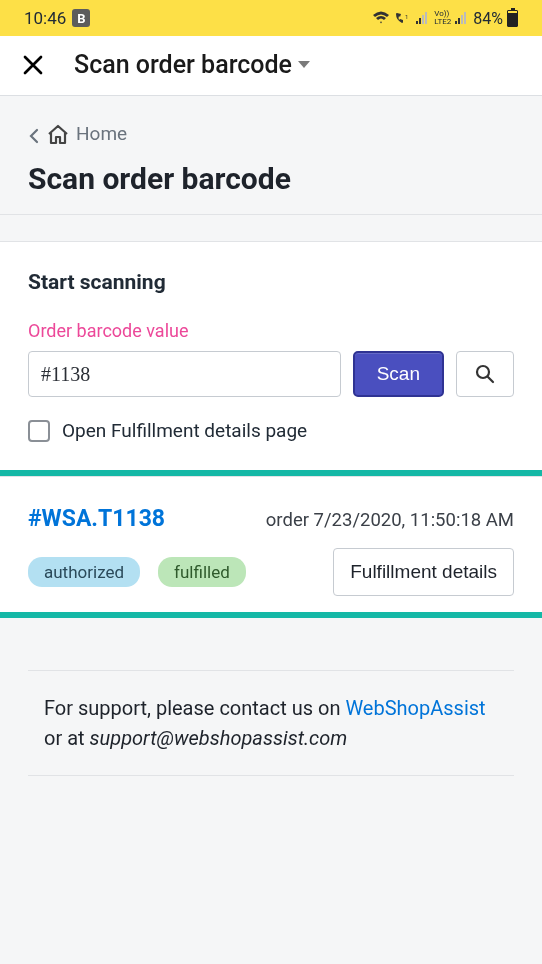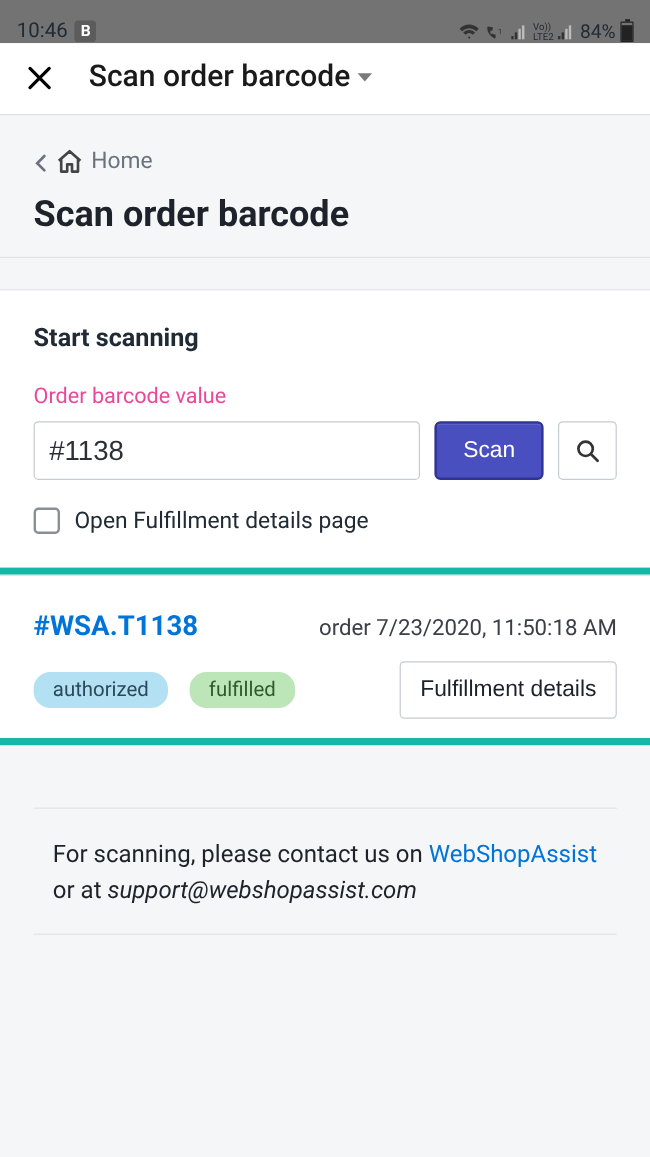--- a/index.html
+++ b/index.html
@@ -6,24 +6,24 @@
   body {
     font-family: -apple-system, BlinkMacSystemFont, "Segoe UI", Roboto, Helvetica, Arial, sans-serif;
     width: 542px;
     height: 964px;
     background: #f5f6f7;
     color: #212b36;
     overflow: hidden;
   }
   .status-bar {
     height: 36px;
-    background: #737373;
+    background: #fde047;
     display: flex;
-    align-items: flex-end;
-    padding: 0 14px;
+    align-items: center;
+    padding: 0 24px;
     font-size: 17px;
     justify-content: space-between;
   }
   .status-left { display: flex; align-items: center; gap: 6px; }
   .status-right { display: flex; align-items: center; gap: 4px; font-size: 13px; }
   .b-icon {
     width: 18px; height: 18px; background: #5c5c5c; color: #fff;
     border-radius: 3px; font-size: 13px; font-weight: 700;
     display: inline-flex; align-items: center; justify-content: center;
   }
@@ -75,22 +75,22 @@
     background: #fff;
     border-top: 1px solid #e1e3e6;
     border-bottom: 6px solid #14b8a6;
     padding: 28px;
   }
   .card-scan { margin-top: 26px; }
   .section-title { font-size: 21px; font-weight: 700; margin-bottom: 26px; }
   .field-label { font-size: 18px; color: #ec4899; margin-bottom: 10px; }
   .input-row { display: flex; gap: 12px; align-items: stretch; }
   .text-input {
-    flex: 1; padding: 10px 12px; font-size: 23px;
-    border: 1px solid #c6cbd1; border-radius: 4px; color: #2b2f36;
+    flex: 1; padding: 10px 12px; font-size: 20px;
+    border: 1px solid #c6cbd1; border-radius: 4px; color: #2b2f36; font-family: Liberation Serif, serif;
   }
   .btn-primary {
     background: #4a4fbf; color: #fff; font-size: 19px;
     border: 2px solid #2f3393; border-radius: 5px;
     padding: 10px 22px; cursor: pointer;
     box-shadow: inset 0 1px 0 rgba(255,255,255,.15);
   }
   .btn-icon {
     width: 58px; border: 1px solid #c6cbd1; border-radius: 4px; background: #fff;
     display: inline-flex; align-items: center; justify-content: center; cursor: pointer;
@@ -215,15 +215,15 @@
   <div class="order-bottom">
     <span class="badge badge-auth">authorized</span>
     <span class="badge badge-fulf">fulfilled</span>
     <span class="spacer"></span>
     <button class="btn-outline">Fulfillment details</button>
   </div>
 </div>
 
 <div class="support-wrap">
   <div class="support">
-    <span>For scanning, please contact us on </span><span class="link">WebShopAssist</span><span> or at </span><span class="email">support@webshopassist.com</span>
+    <span>For support, please contact us on </span><span class="link">WebShopAssist</span><span> or at </span><span class="email">support@webshopassist.com</span>
   </div>
 </div>
 
 </body></html>

